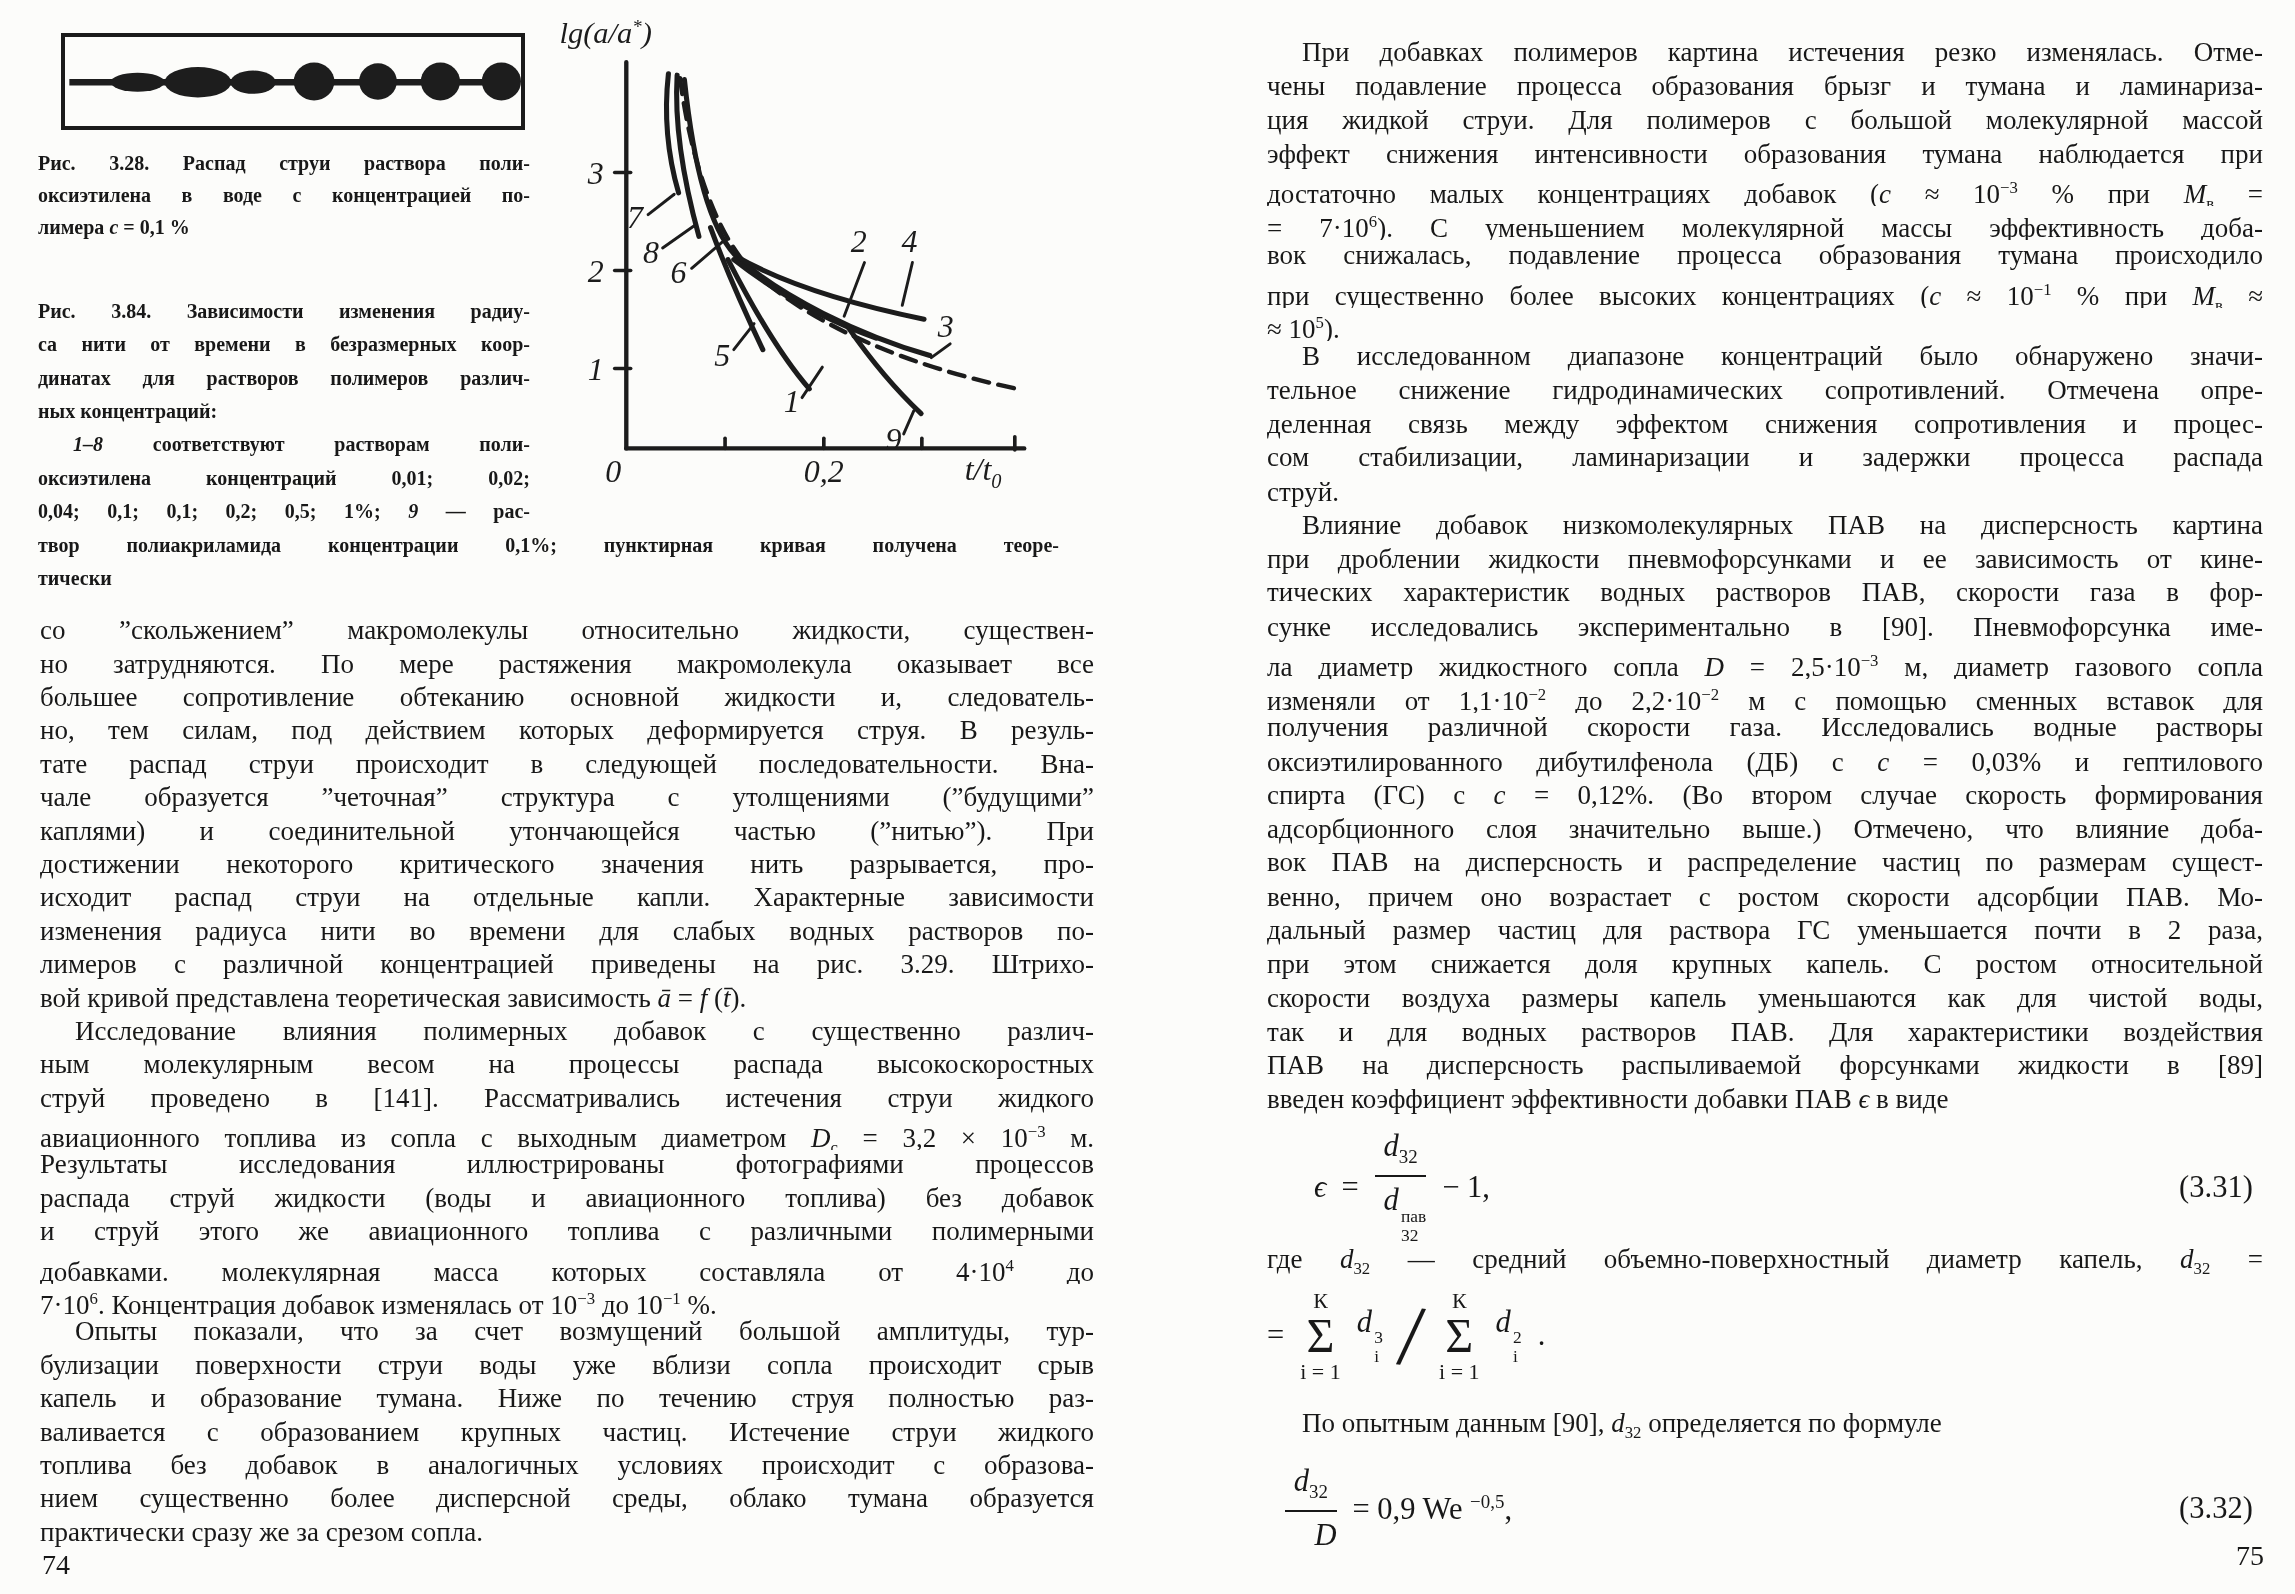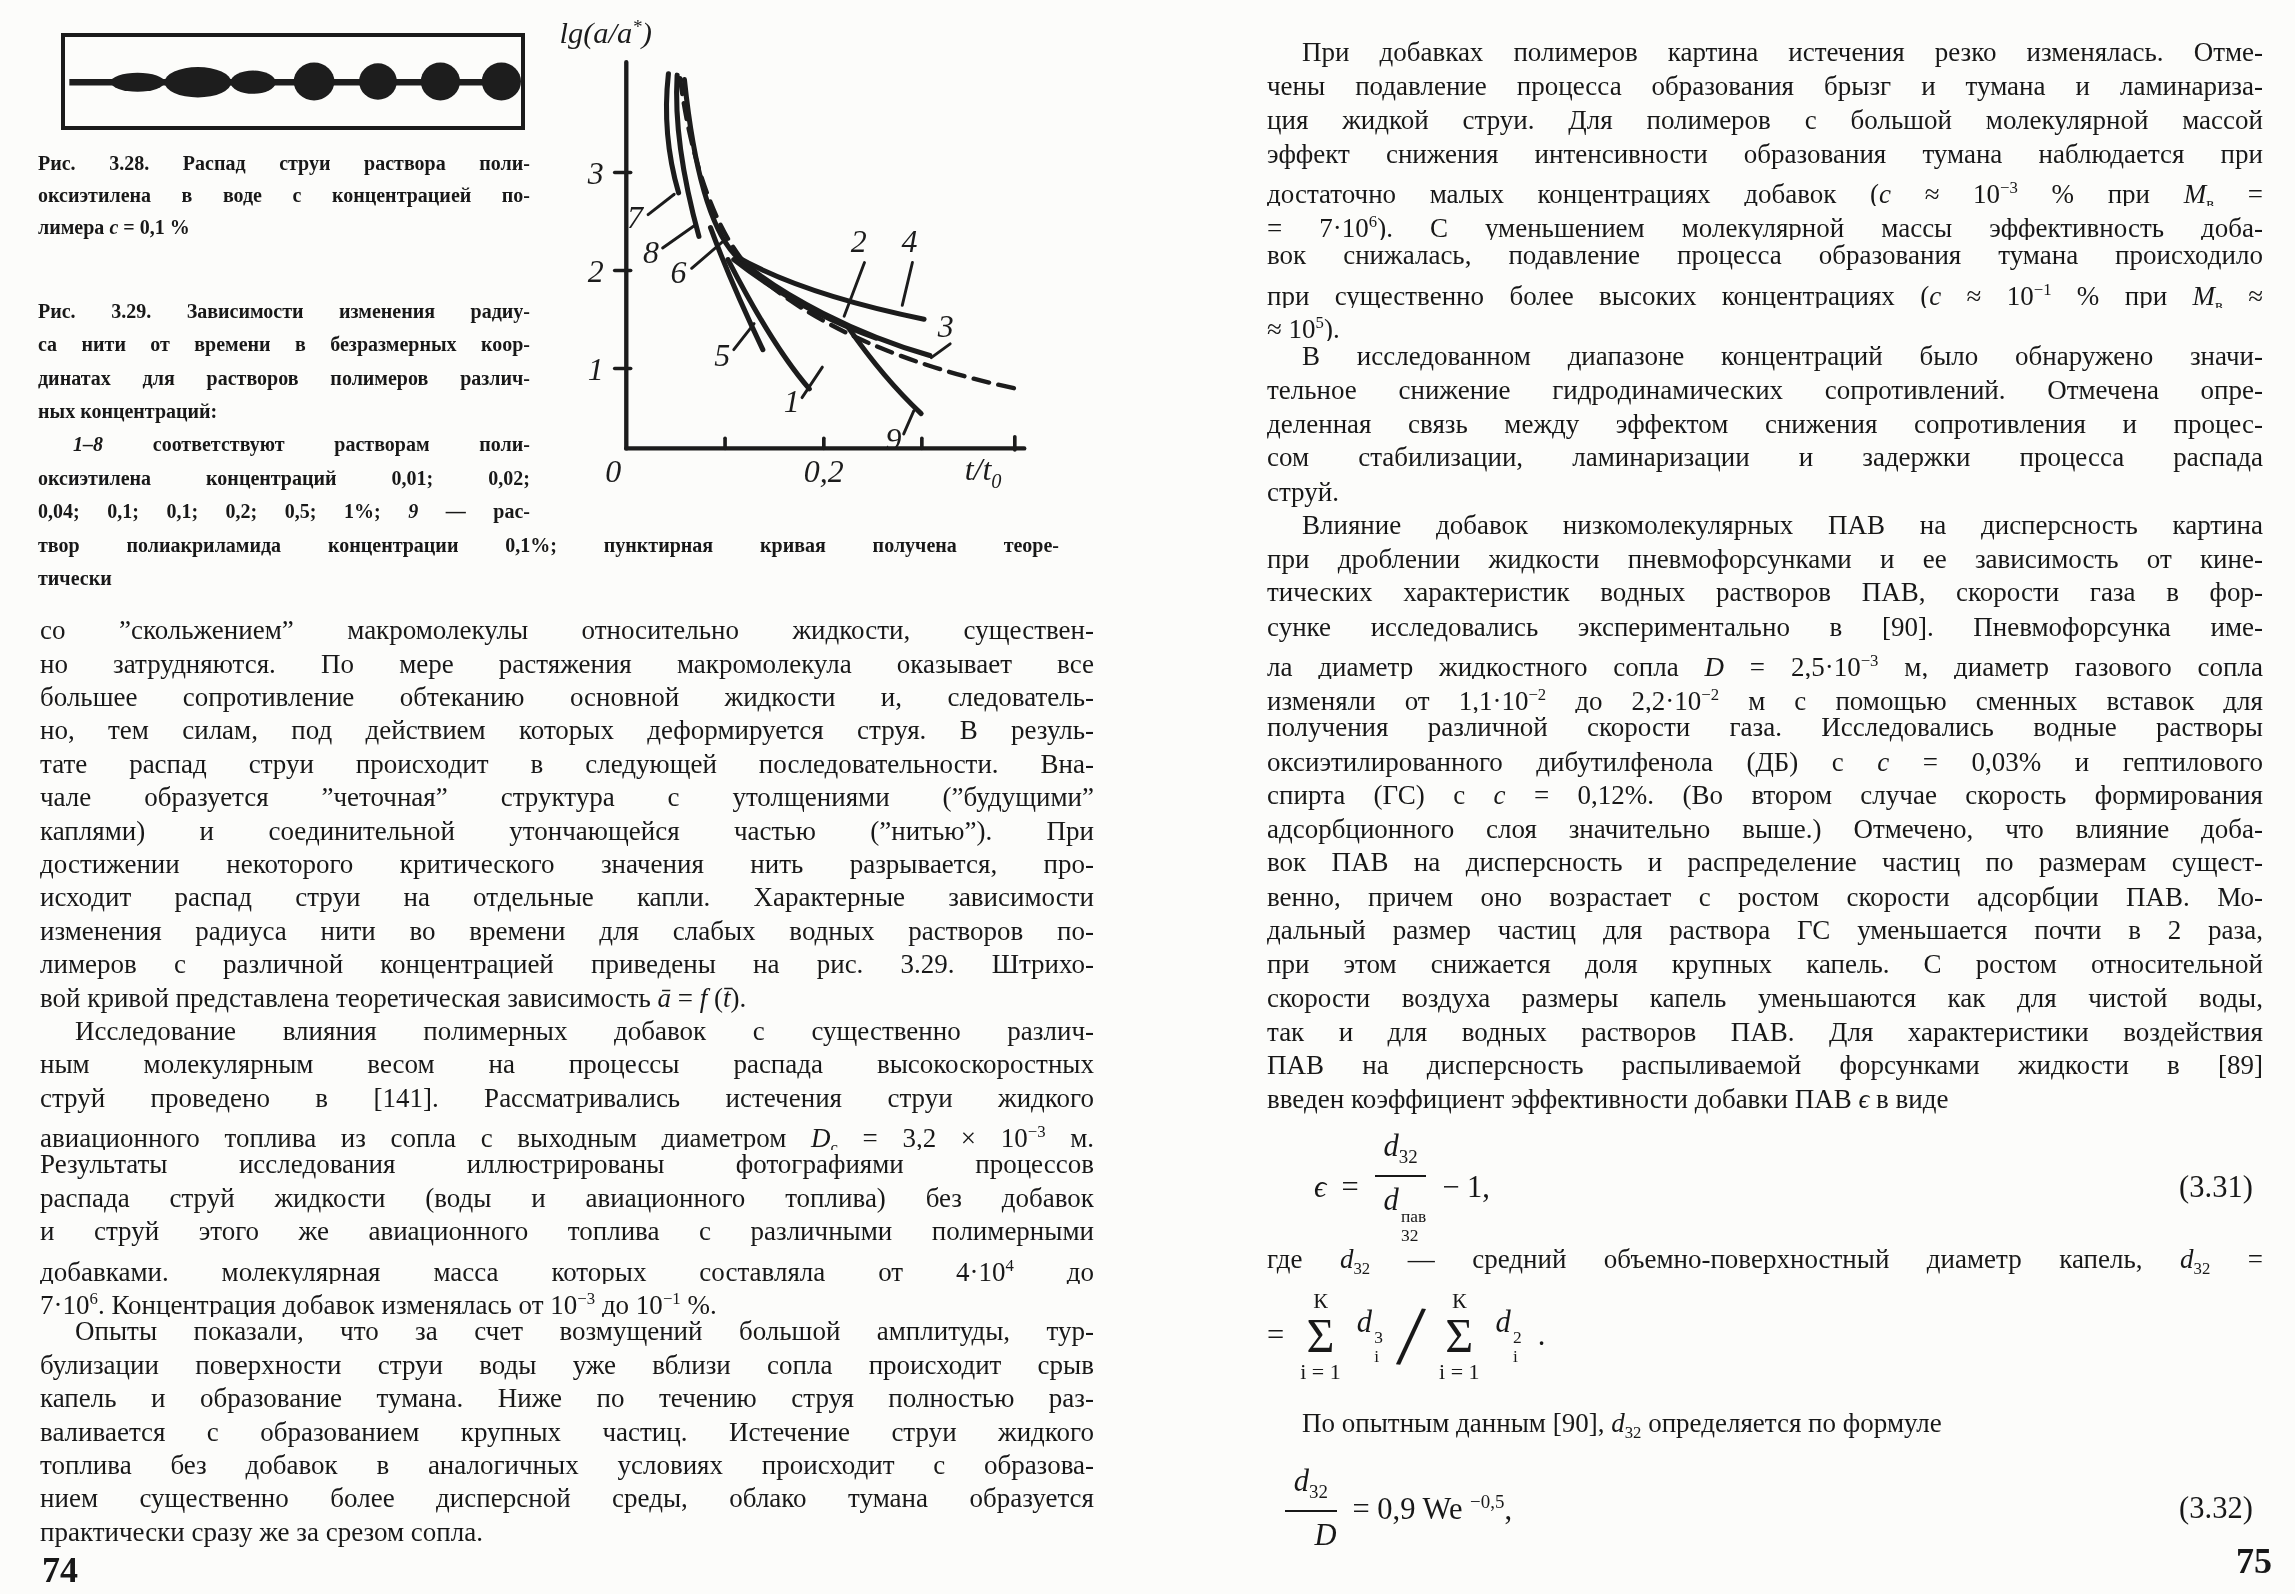--- a/index.html
+++ b/index.html
@@ -7,21 +7,21 @@
         font-family:"Liberation Serif",serif;color:#181818;overflow:hidden;}
   .line{position:absolute;font-size:27px;line-height:33px;height:35px;overflow:hidden;
         text-align:justify;text-align-last:justify;}
   .line.noj{text-align:center;text-align-last:left;}
   .line.ind{text-indent:35px;}
   .lcol{left:40px;width:1054px;}
   .rcol{left:1267px;width:996px;}
   .cap{font-size:20px;line-height:33px;height:33px;font-weight:700;}
   .capcol{left:38px;width:492px;}
   .capfull{left:38px;width:1021px;}
-  .pagenum{position:absolute;font-size:36px;font-weight:700;}
+  .pagenum{position:absolute;font-size:28px;font-weight:400;}
   .figbox{position:absolute;left:61px;top:33px;width:456px;height:89px;
           border:4.4px solid #1b1b1b;box-sizing:content-box;}
   .chartwrap{position:absolute;left:539px;top:4.4px;width:513px;height:488px;}
   .formula{position:absolute;display:flex;align-items:center;gap:16px;
            font-size:30.5px;line-height:1.1;}
   .formula i{font-style:italic;}
   .frac{display:inline-flex;flex-direction:column;align-items:flex-end;}
   .frac .num{border-bottom:2.9px solid #181818;padding:0 8.7px 7.3px;}
   .frac .den{padding-top:7.3px;}
   .eqtag{margin-left:auto;padding-right:10.2px;font-size:30.5px;}
@@ -54,21 +54,21 @@
       </svg>
     </div>
 
     <div>
       <div class="line cap capcol" style="top:147px">Рис. 3.28. Распад струи раствора поли-</div>
       <div class="line cap capcol" style="top:179px">оксиэтилена в воде с концентрацией по-</div>
       <div class="line cap capcol noj" style="top:211px">лимера <i>с</i> = 0,1 %</div>
     </div>
 
     <div>
-      <div class="line cap capcol" style="top:295px">Рис. 3.29. Зависимости изменения радиу-</div>
+      <div class="line cap capcol" style="top:295px">Рис. 3.84. Зависимости изменения радиу-</div>
       <div class="line cap capcol" style="top:328px">са нити от времени в безразмерных коор-</div>
       <div class="line cap capcol" style="top:362px">динатах для растворов полимеров различ-</div>
       <div class="line cap capcol noj" style="top:395px">ных концентраций:</div>
       <div class="line cap capcol ind" style="top:428px"><i>1–8</i> соответствуют растворам поли-</div>
       <div class="line cap capcol" style="top:462px">оксиэтилена концентраций 0,01; 0,02;</div>
       <div class="line cap capcol" style="top:495px">0,04; 0,1; 0,1; 0,2;  0,5; 1%; <i>9</i> — рас-</div>
       <div class="line cap capfull" style="top:529px">твор полиакриламида концентрации 0,1%; пунктирная кривая получена теоре-</div>
       <div class="line cap capfull noj" style="top:562px">тически</div>
     </div>
 

